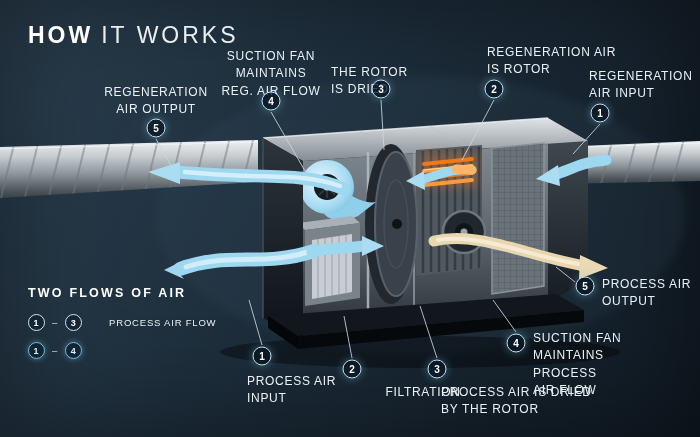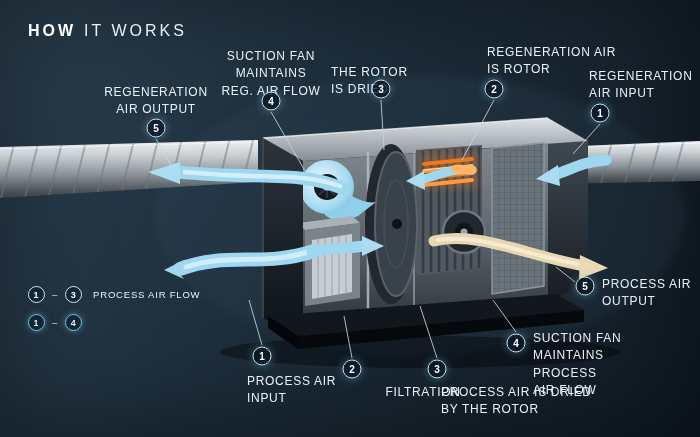--- a/index.html
+++ b/index.html
@@ -3,21 +3,21 @@
 <meta charset="utf-8">
 <style>
   * { margin:0; padding:0; box-sizing:border-box; }
   html,body { width:700px; height:437px; overflow:hidden; background:#0e1720;
     font-family:"Liberation Sans", sans-serif; }
   .stage { position:relative; width:700px; height:437px; overflow:hidden;
     background:linear-gradient(118deg,#2c4050 0%,#1e2f3d 40%,#16222d 75%,#101b25 100%);
     box-shadow:inset 0 0 110px rgba(0,0,0,.45); }
   svg.art { position:absolute; left:0; top:0; width:700px; height:437px; }
 
-  .title { position:absolute; left:28px; top:22px; color:#fff; font-size:16px;
+  .title { position:absolute; left:28px; top:22px; color:#fff; font-size:23px;
     letter-spacing:3px; white-space:nowrap; }
   .title b { font-weight:700; }
   .title .lt { font-weight:300; color:#e9eef2; margin-left:8px; }
 
   .co { position:absolute; left:0; top:0; }
   .co .num { position:absolute; width:19px; height:19px; border-radius:50%;
     border:1.5px solid #c5e4f2; background:rgba(10,26,38,.78); color:#fff;
     font-size:10px; font-weight:600; display:flex; align-items:center; justify-content:center;
     transform:translate(-50%,-50%); box-shadow:0 0 8px rgba(125,195,228,.45); }
   .co .lbl { position:absolute; font-size:12px; line-height:1.45; letter-spacing:.7px;
@@ -36,21 +36,21 @@
 
   .legend { position:absolute; left:28px; top:286px; color:#fff; }
   .lg-title { font-size:12.5px; font-weight:600; letter-spacing:2.2px; margin-bottom:14px; }
   .lg-row { display:flex; align-items:center; gap:7px; margin-bottom:11px;
     font-size:9.5px; letter-spacing:.8px; }
   .lg-num { width:17px; height:17px; border-radius:50%; border:1.5px solid #cfe7f2;
     display:flex; align-items:center; justify-content:center; font-size:9px; color:#fff;
     background:rgba(12,30,44,.6); font-weight:600; flex:0 0 auto; }
   .lg-row.reg .lg-num { border-color:#6fc6e9; color:#d6f0fc; box-shadow:0 0 6px rgba(111,198,233,.5); }
   .lg-dash { color:#cfe0ea; }
-  .lg-label { margin-left:4px; color:#e9f1f6; }
+  .lg-label { margin-left:20px; color:#e9f1f6; }
 </style>
 </head>
 <body>
 
 <div class="stage">
 
   <svg class="art" viewBox="0 0 700 437" aria-hidden="true">
     <defs>
       <linearGradient id="gDuct" x1="0" y1="0" x2="0" y2="1">
         <stop offset="0" stop-color="#f0f2f4"></stop>
@@ -314,20 +314,21 @@
 MAINTAINS PROCESS
 AIR FLOW</div>
   </div>
   <div class="co" id="co-b5">
     <div class="num">5</div>
     <div class="lbl">PROCESS AIR
 OUTPUT</div>
   </div>
 
   <div class="legend">
+    <div class="lg-title">TWO FLOWS OF AIR</div>
     <div class="lg-row">
       <span class="lg-num">1</span>
       <span class="lg-dash">–</span>
       <span class="lg-num">3</span>
       <span class="lg-label">PROCESS AIR FLOW</span>
     </div>
     <div class="lg-row reg">
       <span class="lg-num">1</span>
       <span class="lg-dash">–</span>
       <span class="lg-num">4</span>

